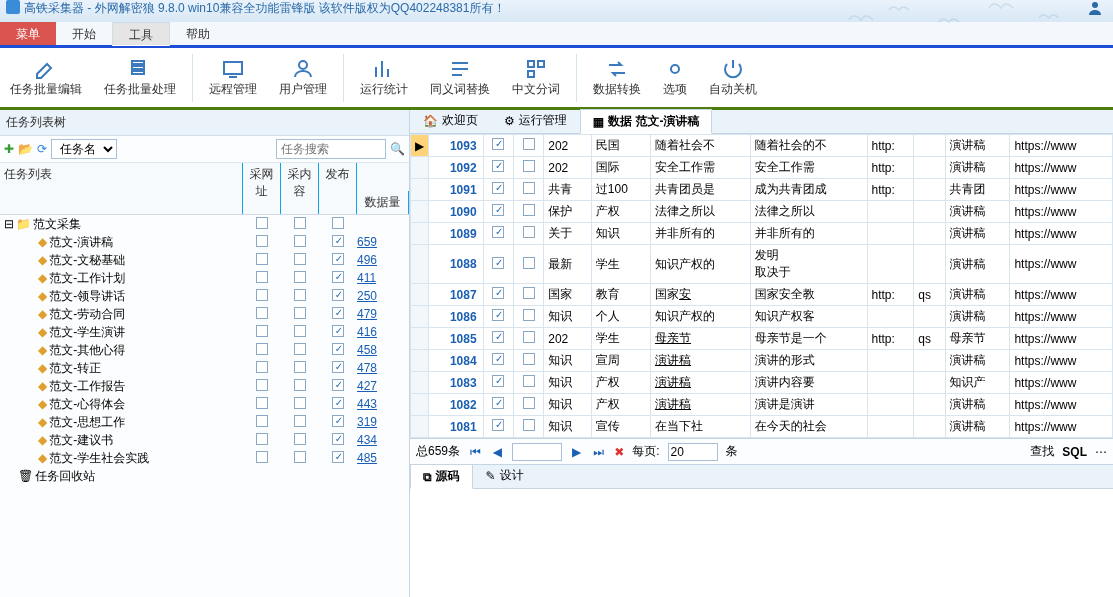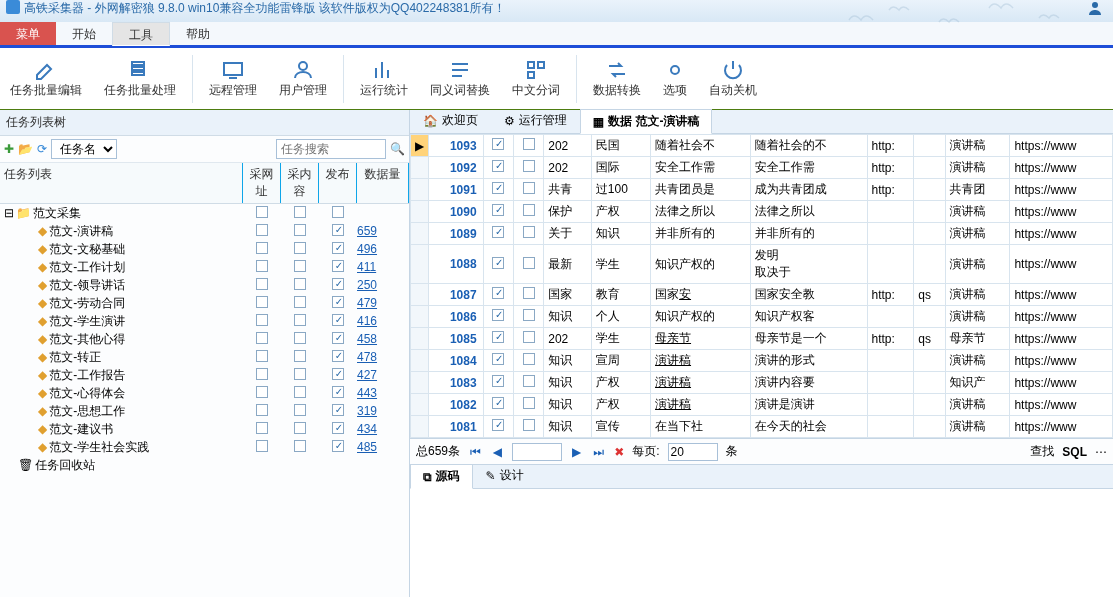--- a/index.html
+++ b/index.html
@@ -4,35 +4,35 @@
 <style>
 * { margin: 0; padding: 0; box-sizing: border-box; font-family: "Microsoft YaHei", Arial, sans-serif; font-size: 12px; }
 body { background: #f0f4f8; width: 1113px; height: 597px; overflow: hidden; }
 .titlebar { height: 22px; background: linear-gradient(#eaf3fb,#d8e8f5); display: flex; align-items: flex-start; padding: 0 6px; color: #2a6aa8; }
 .titlebar svg { margin-right: 4px; }
 .user-icon { margin-left: auto; color: #2a6aa8; }
 .menubar { height: 26px; background: #f4f8fc; display: flex; border-bottom: 3px solid #1d4ed8; }
 .menutab { padding: 4px 16px; color: #333; cursor: pointer; }
 .menutab.red { background: #d9534f; color: #fff; }
 .menutab.active { background: #e5e5e5; border: 1px solid #d0dce6; border-bottom: 1px solid #fff; margin-bottom: -1px; }
-.ribbon { height: 62px; background: #fff; display: flex; align-items: center; padding: 4px 0; border-bottom: 1px solid #4d7c0f; gap: 2px; }
+.ribbon { height: 62px; background: #fff; display: flex; align-items: center; padding: 4px 0; border-bottom: 3px solid #4d7c0f; gap: 2px; }
 .ribbon-btn { display: flex; flex-direction: column; align-items: center; padding: 4px 10px; cursor: pointer; color: #333; }
 .ribbon-btn svg { width: 24px; height: 24px; }
 .ribbon-sep { width: 1px; height: 48px; background: #d8e4ee; margin: 0 4px; }
 .workspace { display: flex; height: calc(100% - 110px); }
 .left-panel { width: 410px; background: #fcfdfe; border-right: 1px solid #c5d5e4; display: flex; flex-direction: column; }
 .panel-hdr { background: #eaf2fa; padding: 4px 6px; color: #333; border-bottom: 1px solid #d0dce6; }
 .panel-tools { display: flex; align-items: center; gap: 4px; padding: 3px 4px; border-bottom: 1px solid #e0e8ef; }
 .combo { border: 1px solid #a8c0d8; height: 20px; padding: 0 4px; background: #fff; }
 .searchbox { border: 1px solid #a8c0d8; height: 20px; width: 110px; padding: 0 4px; margin-left: auto; }
 .tree-cols { display: flex; border-bottom: 1px solid #d0dce6; background: #f6fafc; color: #333; }
 .tree-cols span { padding: 3px 4px; border-right: 1px solid #0ea5e9; }
 .tc-name { flex: 1; }
 .tc-c { width: 38px; text-align: center; }
-.tc-num { width: 52px; text-align: center; }
+.tc-num { width: 52px; text-align: center; margin-top: 28px; }
 .tree-body { overflow-y: auto; flex: 1; }
 .tree-row { display: flex; align-items: center; height: 18px; }
 .tree-name { flex: 1; display: flex; align-items: center; gap: 2px; }
 .tc-chk { width: 38px; text-align: center; }
 .tree-num { width: 52px; padding-right: 4px; }
 .tree-num a { color: #1a5fb4; text-decoration: underline; cursor: pointer; }
 .chk { width: 12px; height: 12px; border: 1px solid #8aa8c4; display: inline-block; background: #fff; }
 .chk.on::after { content: "✓"; font-size: 10px; color: #2a6aa8; position: relative; top: -3px; left: 1px; }
 .right-panel { flex: 1; display: flex; flex-direction: column; background: #fff; }
 .tabs { display: flex; background: #eaf2fa; border-bottom: 1px solid #c5d5e4; height: 24px; align-items: flex-end; }

